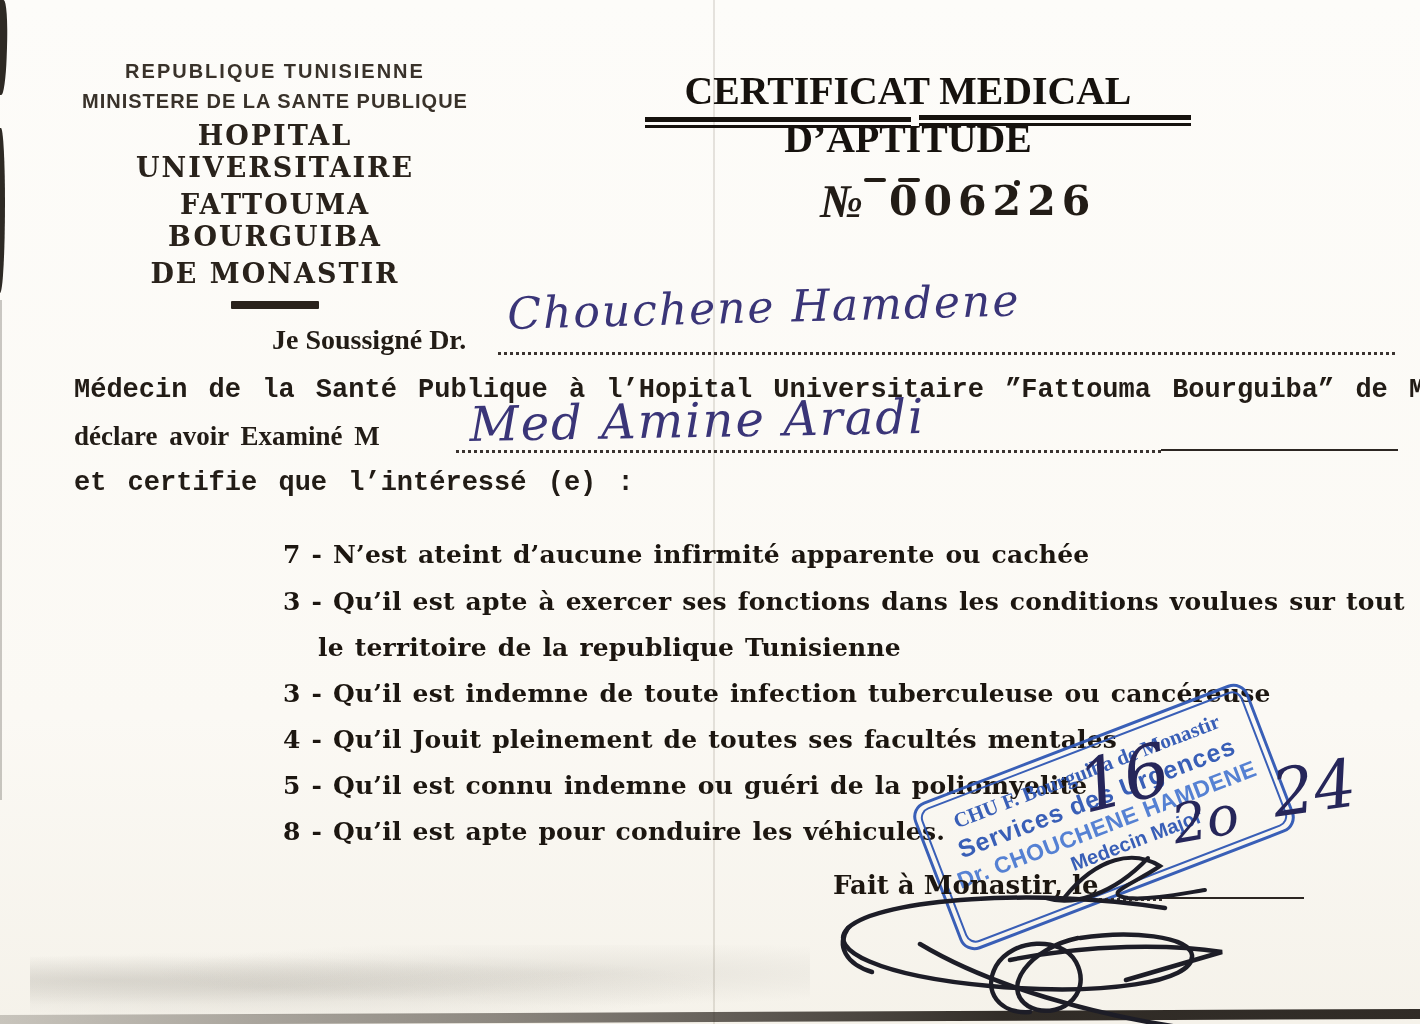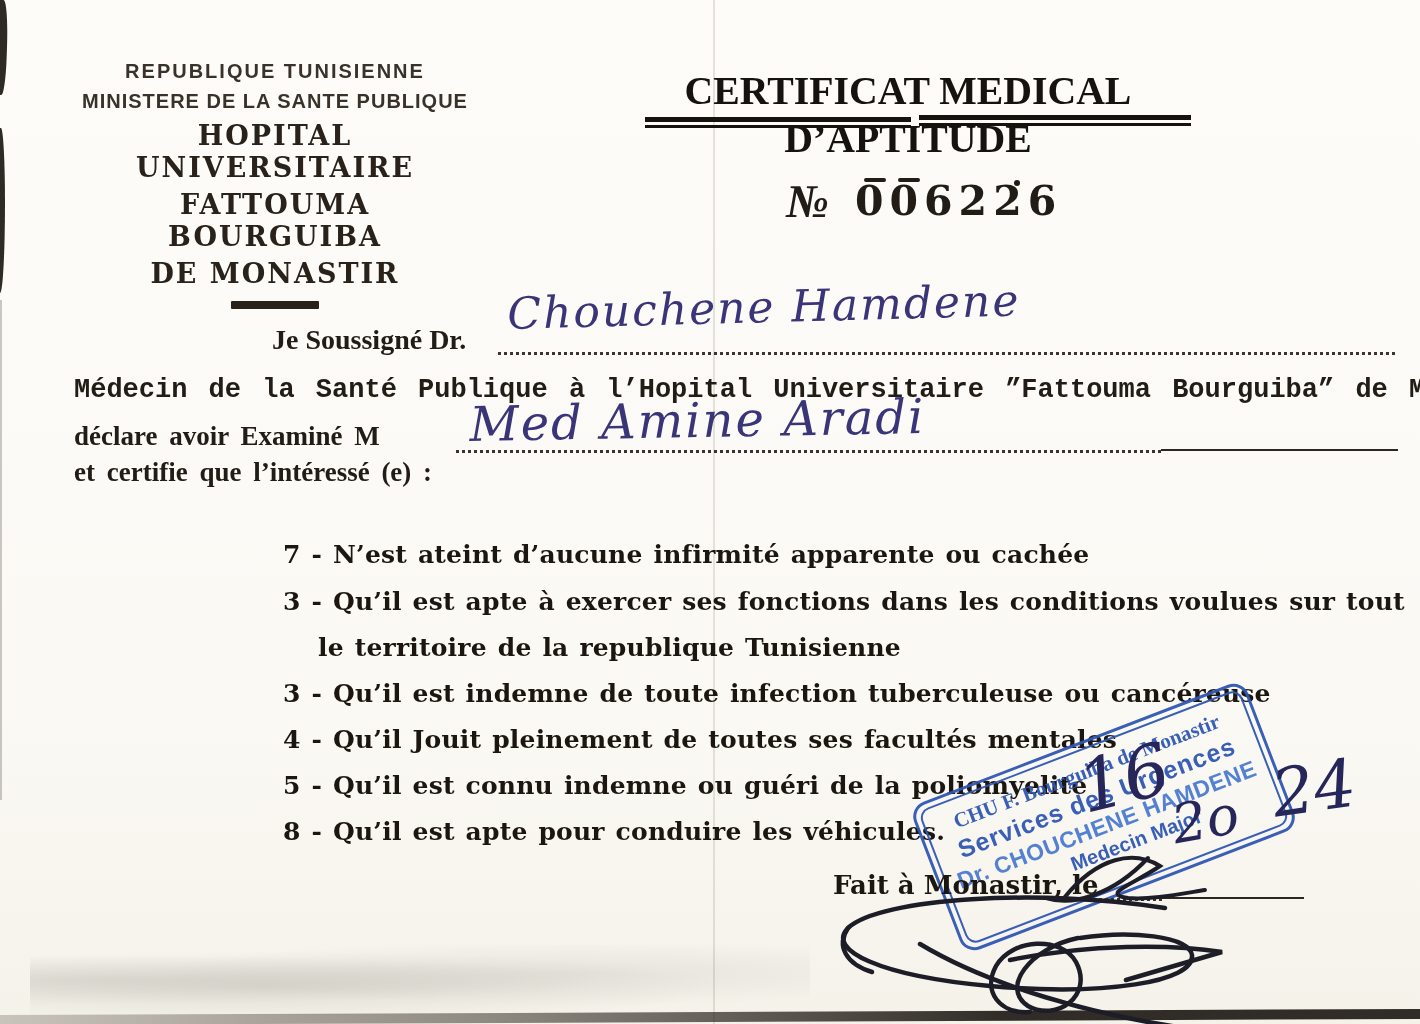--- a/index.html
+++ b/index.html
@@ -15,21 +15,21 @@
     letter-spacing:2px;color:#39322a;margin-bottom:7px;}
   .hdr .slab{font-family:"DejaVu Serif",serif;font-size:27px;font-weight:700;
     letter-spacing:2px;color:#29221b;margin-top:7px;transform:scaleY(1.02);}
   .hdr-bar{width:88px;height:8px;background:#29221b;margin:12px auto 0;border-radius:1px;}
   
   .title{position:absolute;left:558px;top:66px;width:700px;text-align:center;
     font-family:"Liberation Serif",serif;font-weight:700;font-size:41px;color:#16120e;
     transform:scaleX(0.97);letter-spacing:0;}
   .rule{position:absolute;height:3px;border-top:5px solid #16120e;border-bottom:3px solid #16120e;}
   
-  .serial{position:absolute;left:786px;top:174px;}
+  .serial{position:absolute;left:820px;top:174px;}
   .serial .no{font-size:47px;font-style:italic;font-weight:700;font-family:"Liberation Serif",serif;}
   .serial .digits{font-family:"DejaVu Serif",serif;font-size:41px;font-weight:700;
     letter-spacing:6px;margin-left:26px;position:relative;top:-2px;}
   .macron{position:absolute;height:4px;background:#221c16;border-radius:2px;}
   .dotmark{position:absolute;width:6px;height:6px;background:#221c16;border-radius:50%;}
   
   .b1{font-size:28px;font-weight:700;}
   .b2{font-size:27px;font-weight:700;word-spacing:5px;}
   .dotline{position:absolute;border-bottom:3px dotted #3a3330;}
   .solidline{position:absolute;border-bottom:2.5px solid #2c2622;}
@@ -100,21 +100,21 @@
   <div class="dotline" style="left:498px;top:324px;width:897px;height:28px;"></div>
   <div class="abs hand" style="left:508px;top:288px;font-size:44px;transform:rotate(-1.5deg);">Chouchene Hamdene</div>
 
   <div class="abs b2" style="left:74px;top:375px;font-family:Liberation Mono, monospace;">Médecin de la Santé Publique à  l’Hopital Universitaire  ”Fattouma Bourguiba”  de  Monastir</div>
 
   <div class="abs b2" style="left:74px;top:421px;">déclare avoir Examiné M</div>
   <div class="dotline" style="left:456px;top:421px;width:705px;height:29px;"></div>
   <div class="solidline" style="left:1161px;top:421px;width:237px;height:28px;"></div>
   <div class="abs hand" style="left:470px;top:396px;font-size:48px;transform:rotate(-1deg);">Med Amine Aradi</div>
 
-  <div class="abs b2" style="left:74px;top:457px;">et certifie que l’intéressé (e) :</div>
+  <div class="abs b2" style="left:74px;top:468px;font-family:Liberation Mono, monospace;">et certifie que l’intéressé (e) :</div>
 
   <div class="li" style="top:540px;">7 - N’est ateint d’aucune infirmité apparente ou cachée</div>
   <div class="li" style="top:587px;">3 - Qu’il est apte à exercer ses fonctions dans les conditions voulues sur tout</div>
   <div class="li" style="top:633px;left:318px;">le territoire de la republique Tunisienne</div>
   <div class="li" style="top:679px;">3 - Qu’il est indemne de toute infection tuberculeuse ou cancéreuse</div>
   <div class="li" style="top:725px;">4 - Qu’il Jouit pleinement de toutes ses facultés mentales</div>
   <div class="li" style="top:771px;">5 - Qu’il est connu indemne ou guéri de la poliomyelite</div>
   <div class="li" style="top:817px;">8 - Qu’il est apte pour conduire les véhicules.</div>
 
   <div class="stamp">

